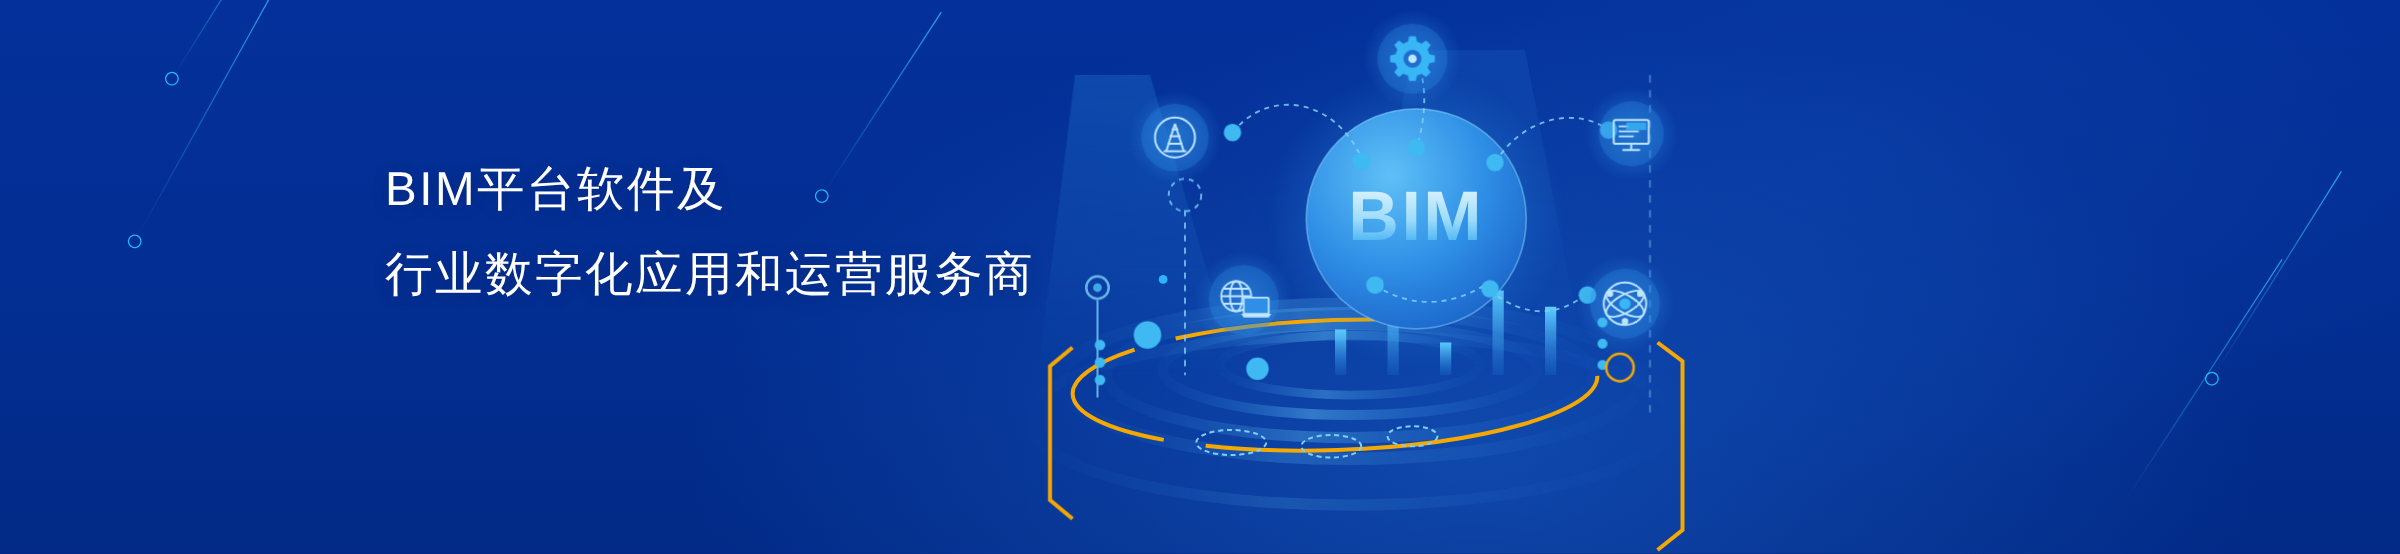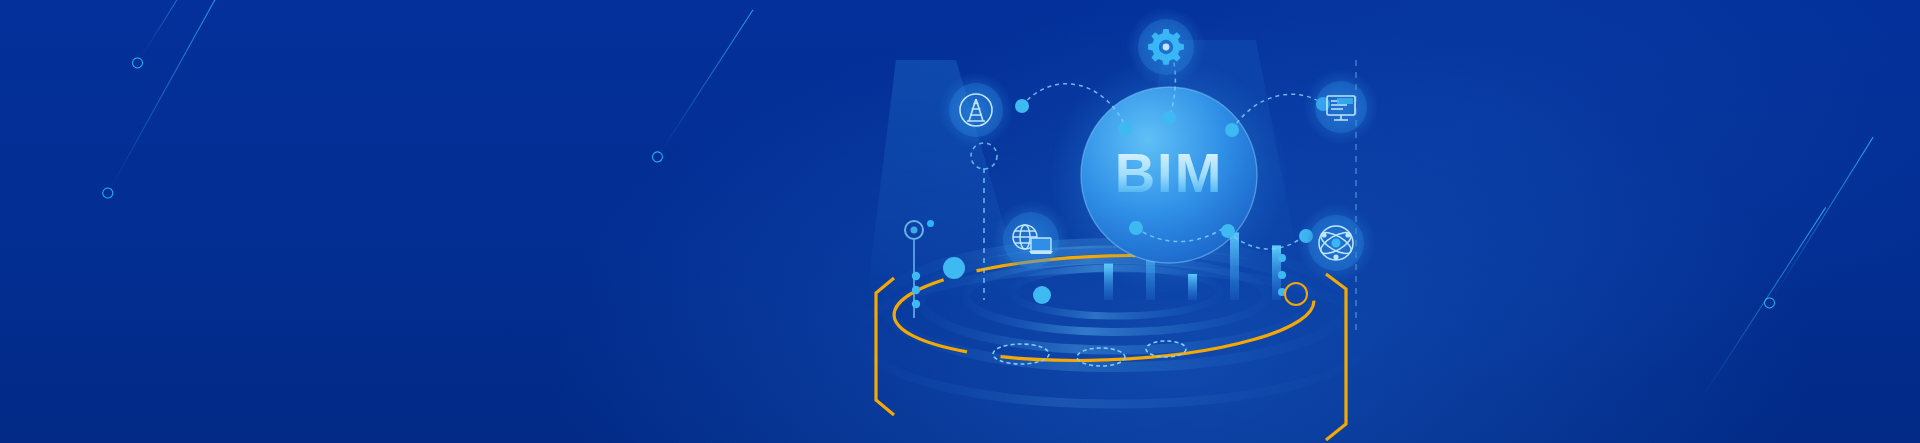--- a/index.html
+++ b/index.html
@@ -32,21 +32,21 @@
   .headline{
     position:absolute;left:308px;top:118px;
     color:#fff;letter-spacing:2px;
     font-size:38px;line-height:68px;font-weight:400;
     white-space:nowrap;
     text-shadow:0 2px 14px rgba(0,0,0,.18);
   }
   .headline .l2{display:block;}
 
   
-  #hero{position:absolute;left:836px;top:0;width:560px;height:443px;}
+  #hero{position:absolute;left:800px;top:0;width:560px;height:443px;}
   #hero svg{display:block;}
 
   
   .dotcol{position:absolute;}
   .dotcol i{display:block;width:8px;height:8px;border-radius:50%;background:#3fb9f2;margin-bottom:9px;}
   .ringY{
     position:absolute;width:20px;height:20px;border-radius:50%;
     border:2.4px solid #f5a800;
   }
 
@@ -74,20 +74,24 @@
     <span class="ln" style="width:190px;"></span>
     <span class="dot"></span>
   </div>
   <div class="comet" style="left:1700px;top:400px;transform:rotate(-57deg);">
     <span class="ln" style="width:230px;"></span>
   </div>
 
   <span class="smalldot" style="left:927px;top:220px;width:7px;height:7px;background:#2db9ff;"></span>
 
   
+  <div class="headline">
+    <span class="l1">BIM平台软件及</span>
+    <span class="l2">行业数字化应用和运营服务商</span>
+  </div>
 
   
   <div id="hero">
     <svg width="560" height="443" viewBox="0 0 560 443" xmlns="http://www.w3.org/2000/svg">
       <defs>
         <radialGradient id="gSphere" cx="38%" cy="30%" r="78%">
           <stop offset="0%" stop-color="#5fc0f7"></stop>
           <stop offset="55%" stop-color="#2f8fe6"></stop>
           <stop offset="100%" stop-color="#1a63c8"></stop>
         </radialGradient>

